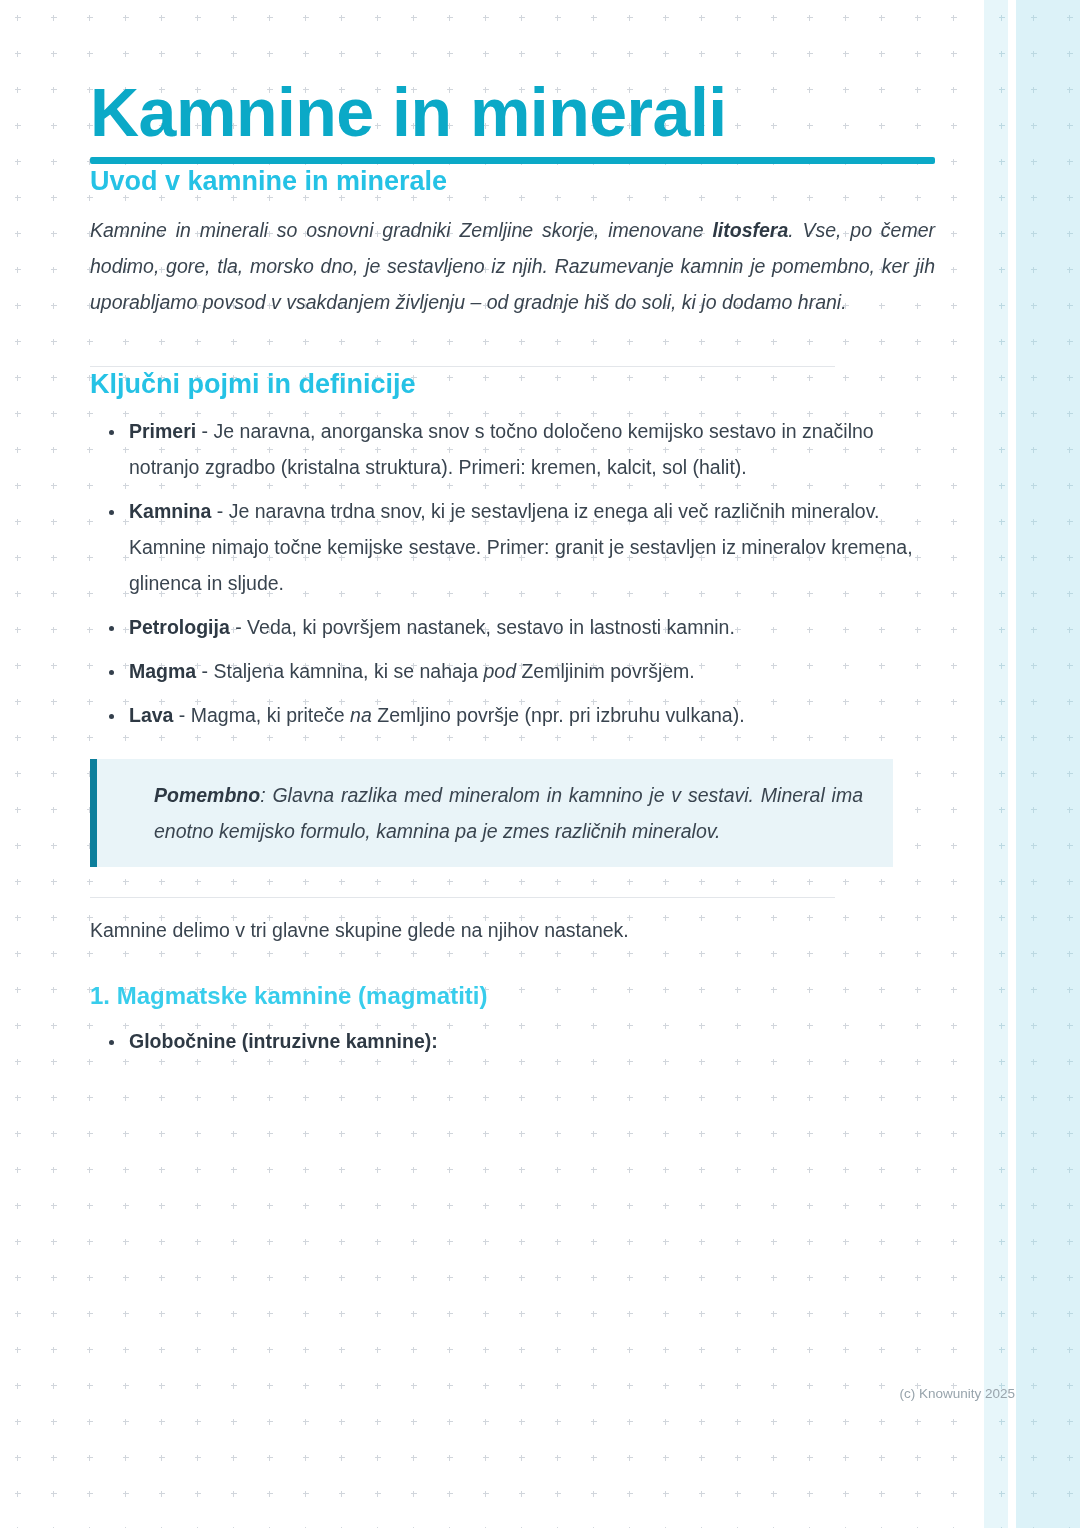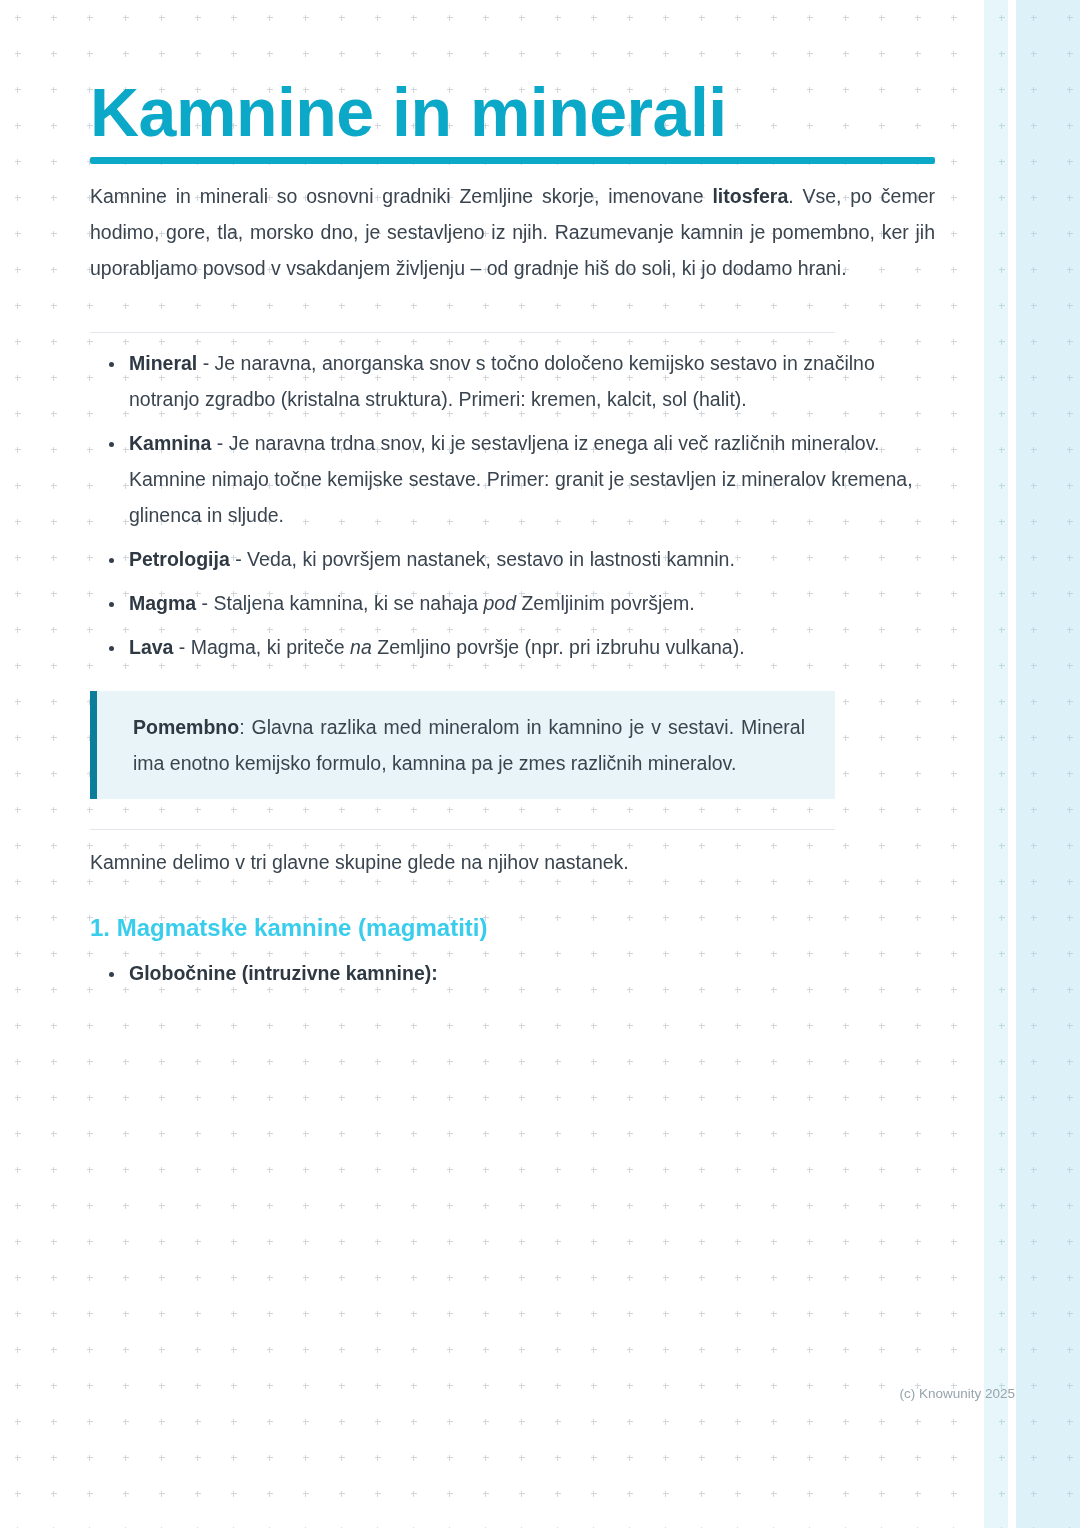--- a/index.html
+++ b/index.html
@@ -39,65 +39,67 @@
   }
   .title-rule { margin-top: 15px; height: 7px; width: 100%; background: #0ba9c7; border-radius: 2px; }
 
   h2.h2 { margin: 0; font-size: 27px; line-height: 34px; font-weight: 800; color: #25c2e5; }
   .h2-uvod   { margin-top: 52px; }
   .h2-pojmi  { margin-top: 44px; }
   .h2-vrste  { margin-top: 36px; }
   h3.h3 { margin: 33px 0 0; font-size: 24px; line-height: 30px; font-weight: 700; color: #38cdec; }
 
   p.body { margin: 14px 0 0; font-size: 19.5px; line-height: 36px; color: #39444f; }
-  .just { text-align: justify; }
+  .just { text-align: justify; font-style: italic; }
   b { font-weight: 700; color: #2e3944; }
 
   hr.divider { border: none; border-top: 1px solid #e3e6ea; width: 745px; margin: 46px 0 0 0; }
   hr.divider-2 { margin-top: 30px; }
 
   ul.list {
     list-style: disc; margin: 12px 0 0; padding-left: 36px;
     font-size: 19.5px; line-height: 36px; color: #39444f;
   }
   ul.list li { padding-left: 3px; margin-bottom: 8px; }
   ul.list li::marker { color: #333f4c; font-size: 17px; }
   ul.last-list { }
 
   .callout {
-    margin-top: 26px; width: 745px; box-sizing: border-box;
+    margin-top: 26px; width: 803px; box-sizing: border-box;
     background: #e9f4f8;
     border-left: 7px solid #0c7e9b;
-    padding: 18px 30px 18px 36px;
+    padding: 18px 30px 18px 57px;
   }
   .callout p { margin: 0; }
 
   .footer {
     position: absolute; top: 1386px; right: 65px;
     font-size: 13.5px; color: #98a4ac; z-index: 3;
   }
 </style>
 </head>
 <body>
 
 <div class="strip strip-a"></div>
 <div class="strip strip-b"></div>
 
 <div class="content">
 
   <h1 class="title">Kamnine in minerali</h1>
   <div class="title-rule"></div>
 
+  <h2 class="h2 h2-uvod">Uvod v kamnine in minerale</h2>
   <p class="body just"><span>Kamnine in minerali so osnovni gradniki Zemljine skorje, imenovane </span><b>litosfera</b><span>. Vse, po čemer hodimo, gore, tla, morsko dno, je sestavljeno iz njih. Razumevanje kamnin je pomembno, ker jih uporabljamo povsod v vsakdanjem življenju – od gradnje hiš do soli, ki jo dodamo hrani.</span></p>
 
   <hr class="divider">
 
+  <h2 class="h2 h2-pojmi">Ključni pojmi in definicije</h2>
 
   <ul class="list">
-    <li><b>Mineral</b><span> - Je naravna, anorganska snov s točno določeno kemijsko sestavo in značilno notranjo zgradbo (kristalna struktura). Primeri: kremen, kalcit, sol (halit).</span></li>
+    <li><b>Primeri</b><span> - Je naravna, anorganska snov s točno določeno kemijsko sestavo in značilno notranjo zgradbo (kristalna struktura). Primeri: kremen, kalcit, sol (halit).</span></li>
     <li><b>Kamnina</b><span> - Je naravna trdna snov, ki je sestavljena iz enega ali več različnih mineralov. Kamnine nimajo točne kemijske sestave. Primer: granit je sestavljen iz mineralov kremena, glinenca in sljude.</span></li>
     <li><b>Petrologija</b><span> - Veda, ki površjem nastanek, sestavo in lastnosti kamnin.</span></li>
     <li><b>Magma</b><span> - Staljena kamnina, ki se nahaja </span><i>pod</i><span> Zemljinim površjem.</span></li>
     <li><b>Lava</b><span> - Magma, ki priteče </span><i>na</i><span> Zemljino površje (npr. pri izbruhu vulkana).</span></li>
   </ul>
 
   <div class="callout">
     <p class="body just"><b>Pomembno</b><span>: Glavna razlika med mineralom in kamnino je v sestavi. Mineral ima enotno kemijsko formulo, kamnina pa je zmes različnih mineralov.</span></p>
   </div>
 

